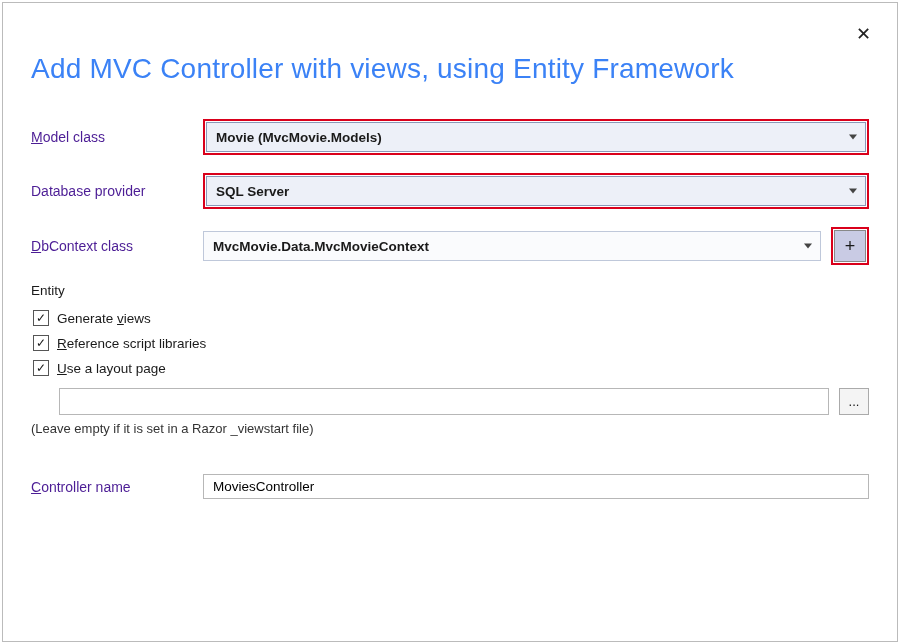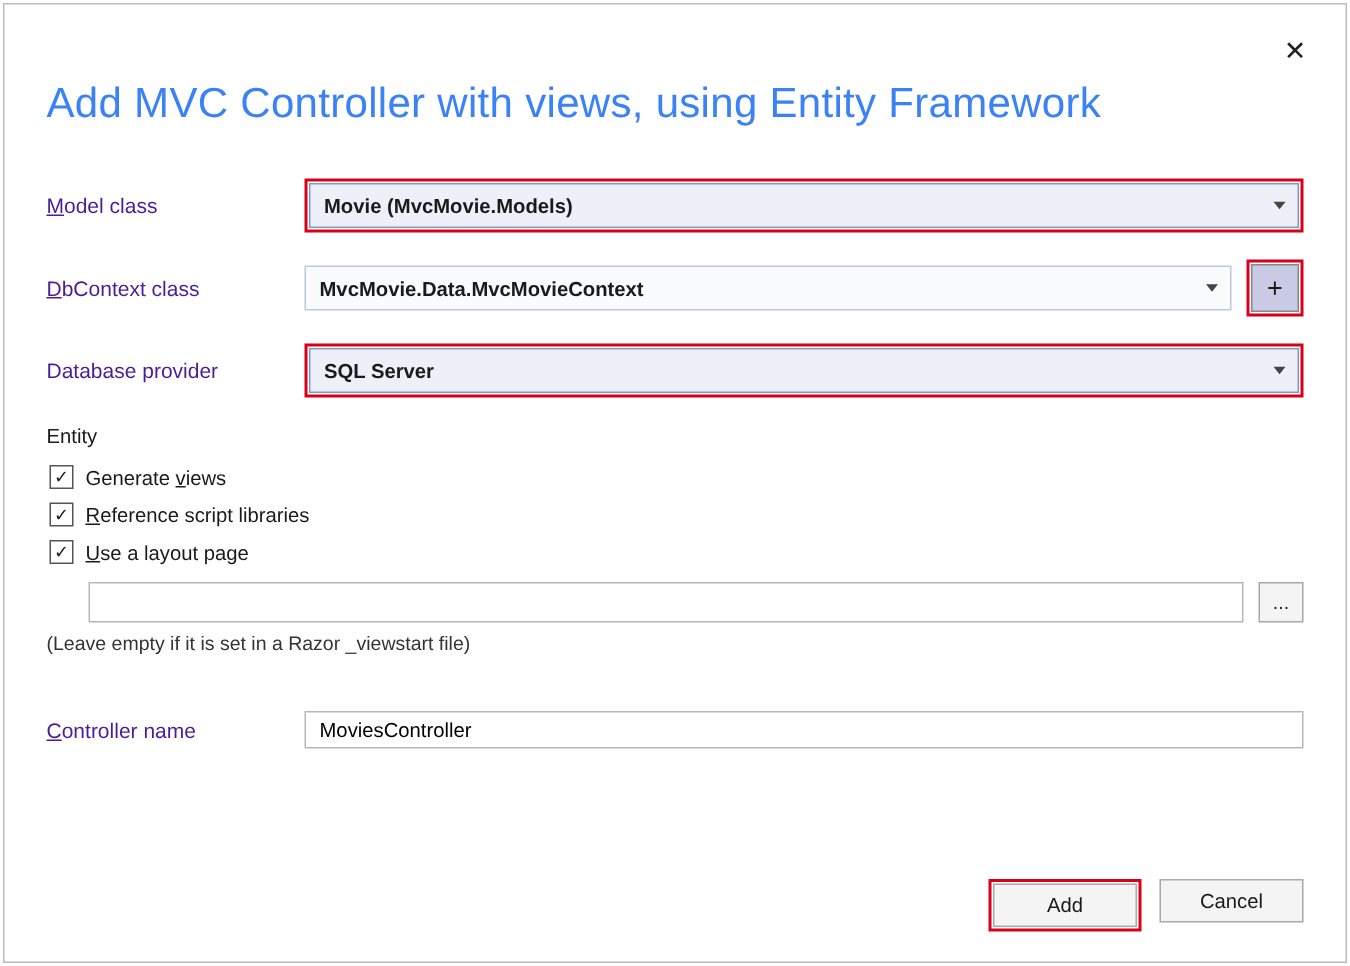--- a/index.html
+++ b/index.html
@@ -206,44 +206,44 @@
     </div>
     <div class="red-wrap-flex">
       <div class="dropdown">
         <span>Movie (MvcMovie.Models)</span>
         <span class="caret"></span>
       </div>
     </div>
   </div>
 
   <div class="row">
-    <div class="row-label">
-      <span class="underline">D</span><span>bContext class</span>
-    </div>
-    <div class="dropdown light" style="flex:1">
-      <span>MvcMovie.Data.MvcMovieContext</span>
-      <span class="caret"></span>
-    </div>
-    <div class="red-wrap" style="margin-left:10px">
-      <div class="plus-btn" style="margin-left:0">
-        <span>+</span>
-      </div>
-    </div>
-  </div>
-
-  <div class="row">
     <div class="row-label">Database provider</div>
     <div class="red-wrap-flex">
       <div class="dropdown">
         <span>SQL Server</span>
         <span class="caret"></span>
       </div>
     </div>
   </div>
 
+  <div class="row">
+    <div class="row-label">
+      <span class="underline">D</span><span>bContext class</span>
+    </div>
+    <div class="dropdown light" style="flex:1">
+      <span>MvcMovie.Data.MvcMovieContext</span>
+      <span class="caret"></span>
+    </div>
+    <div class="red-wrap" style="margin-left:10px">
+      <div class="plus-btn" style="margin-left:0">
+        <span>+</span>
+      </div>
+    </div>
+  </div>
+
   <div class="section-header">Entity</div>
 
   <div class="checkbox-row">
     <div class="checkbox">
       <span>✓</span>
     </div>
     <span class="checkbox-label">
       <span>Generate </span><span class="underline">v</span><span>iews</span>
     </span>
   </div>
@@ -274,20 +274,14 @@
   </div>
   <div class="hint">(Leave empty if it is set in a Razor _viewstart file)</div>
 
   <div class="controller-row">
     <div class="row-label">
       <span class="underline">C</span><span>ontroller name</span>
     </div>
     <input class="controller-input" value="MoviesController" style="">
   </div>
 
-  <div class="button-row">
-    <div class="red-wrap">
-      <div class="btn">Add</div>
-    </div>
-    <div class="btn">Cancel</div>
-  </div>
 
 </div>
 
 </body></html>

